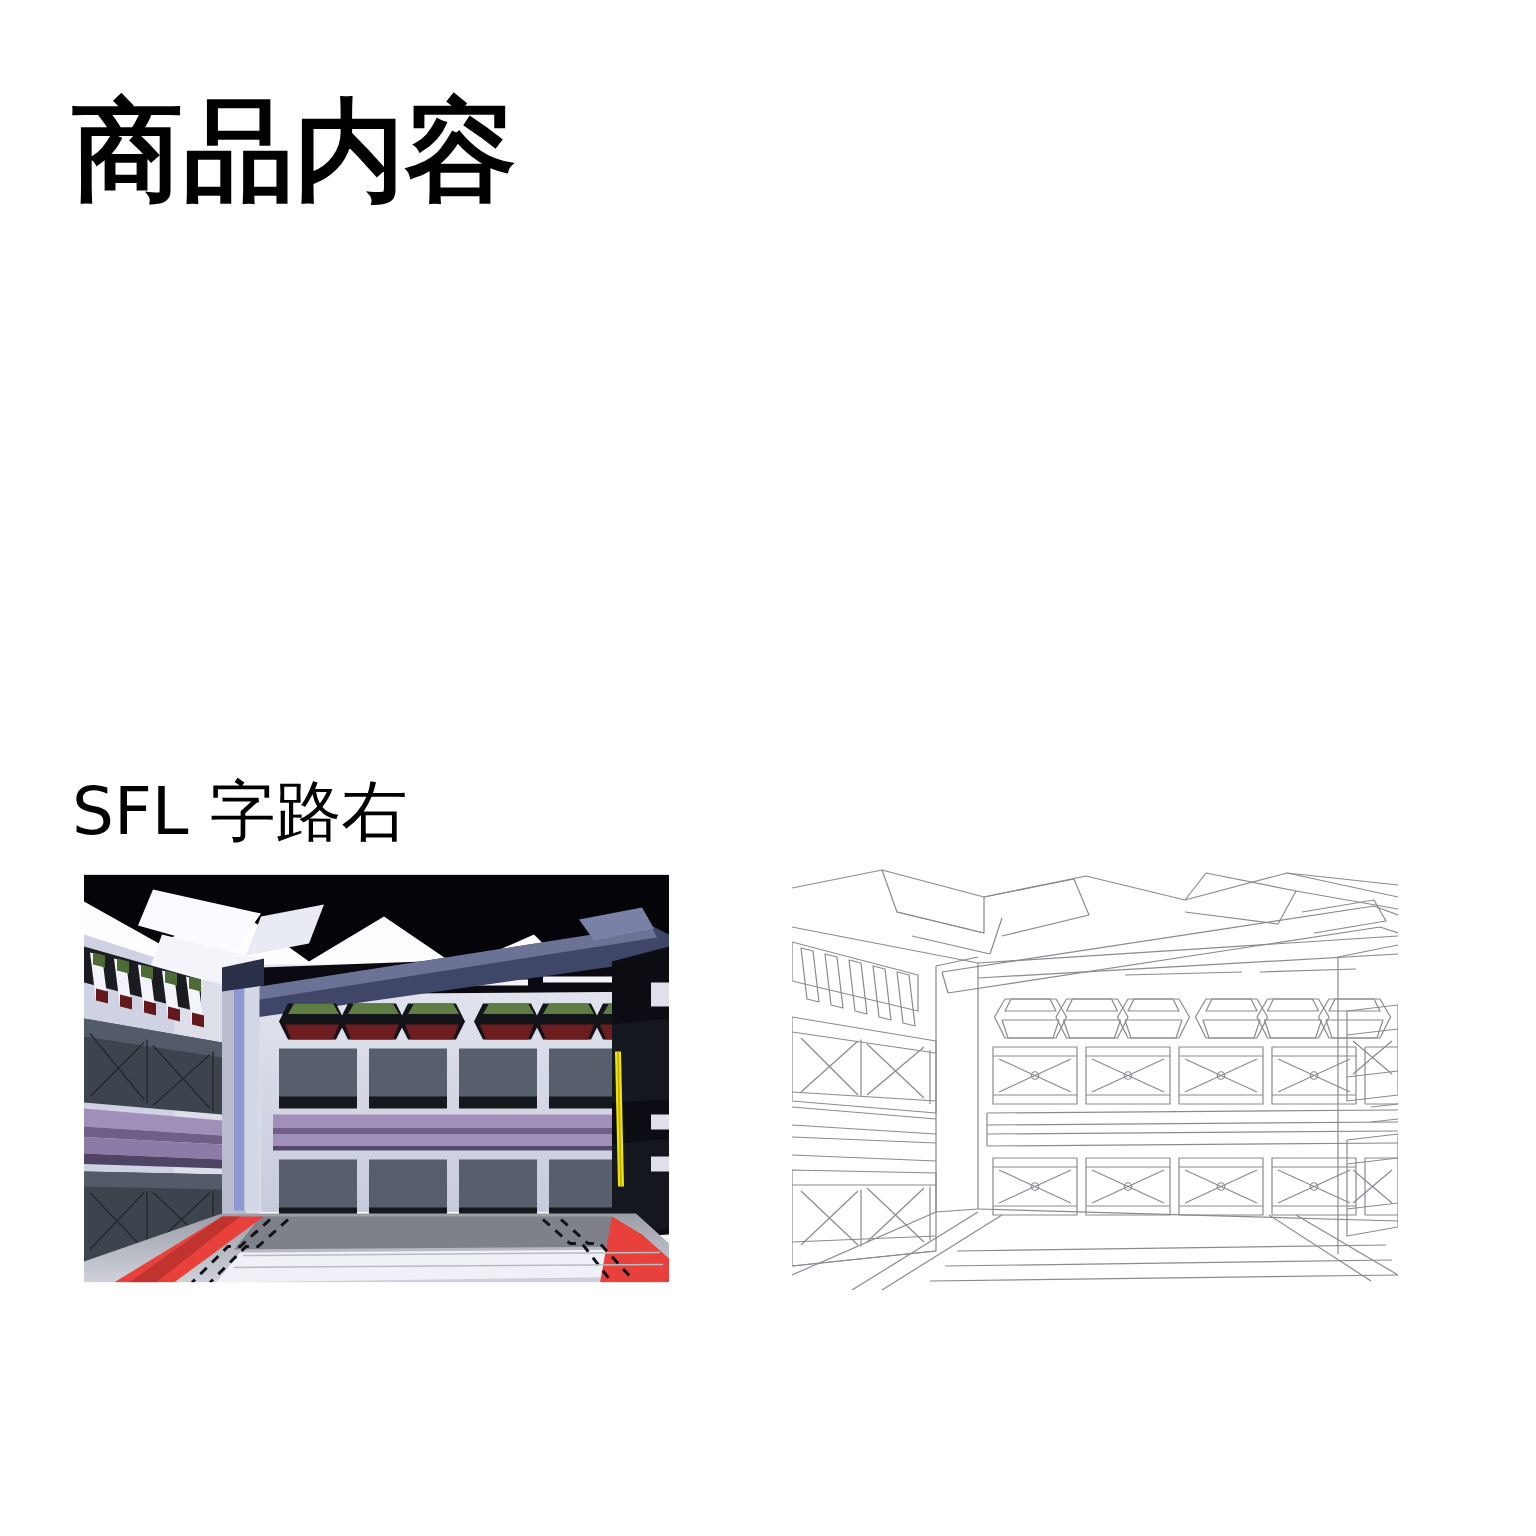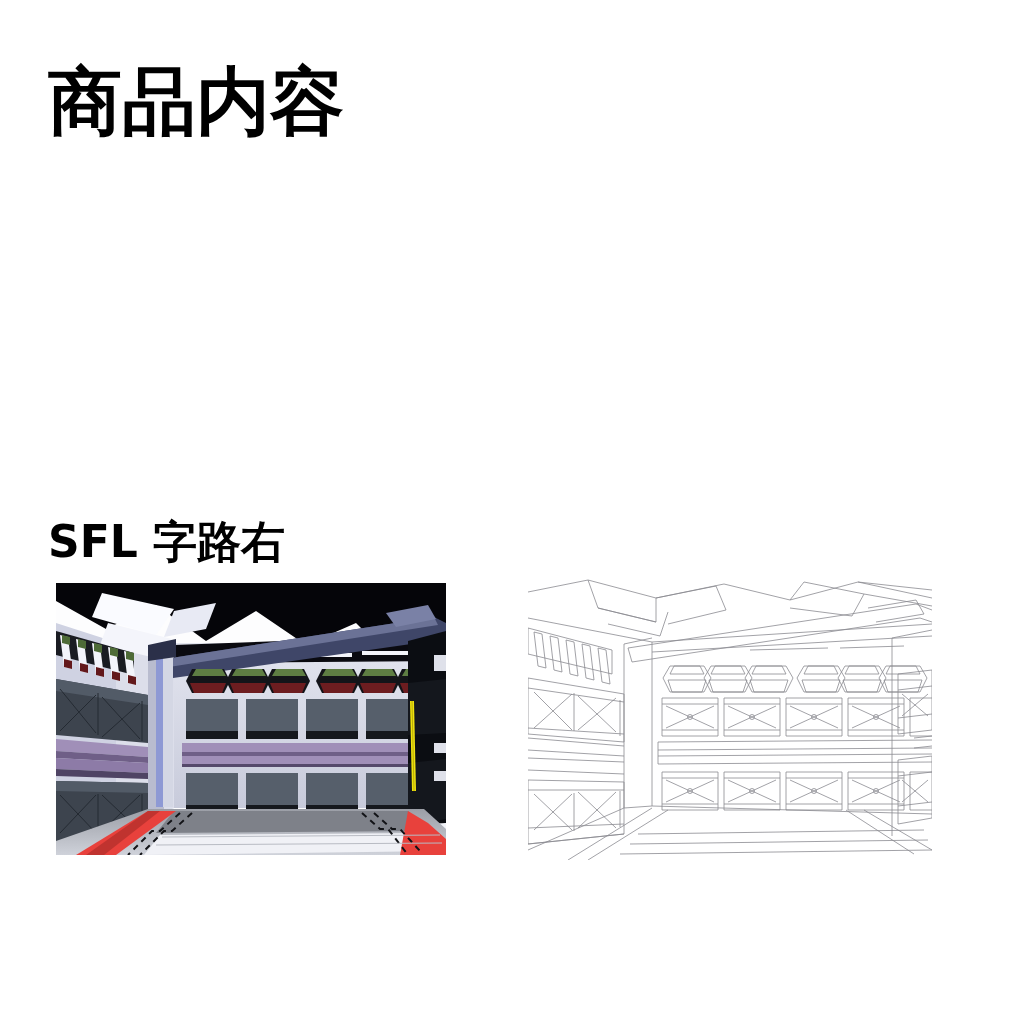--- a/index.html
+++ b/index.html
@@ -18,21 +18,21 @@
     font-weight:bold;color:#000000;
     letter-spacing:0px;
     font-family:"DejaVu Sans","Liberation Sans",sans-serif;
     margin-top:20px;
   }
 
   .section{position:absolute;}
   .section-label{
     position:absolute;
     font-size:44px;line-height:1;
-    font-weight:bold;color:#000000;
+    font-weight:normal;color:#000000;
     white-space:nowrap;
     font-family:"DejaVu Sans","Liberation Sans",sans-serif;
   }
 
   
   .render{position:absolute;overflow:hidden;background:#ffffff;}
   .render svg, .lineart svg{display:block;width:100%;height:100%;}
   .lineart{position:absolute;overflow:hidden;background:#ffffff;}
 
   

